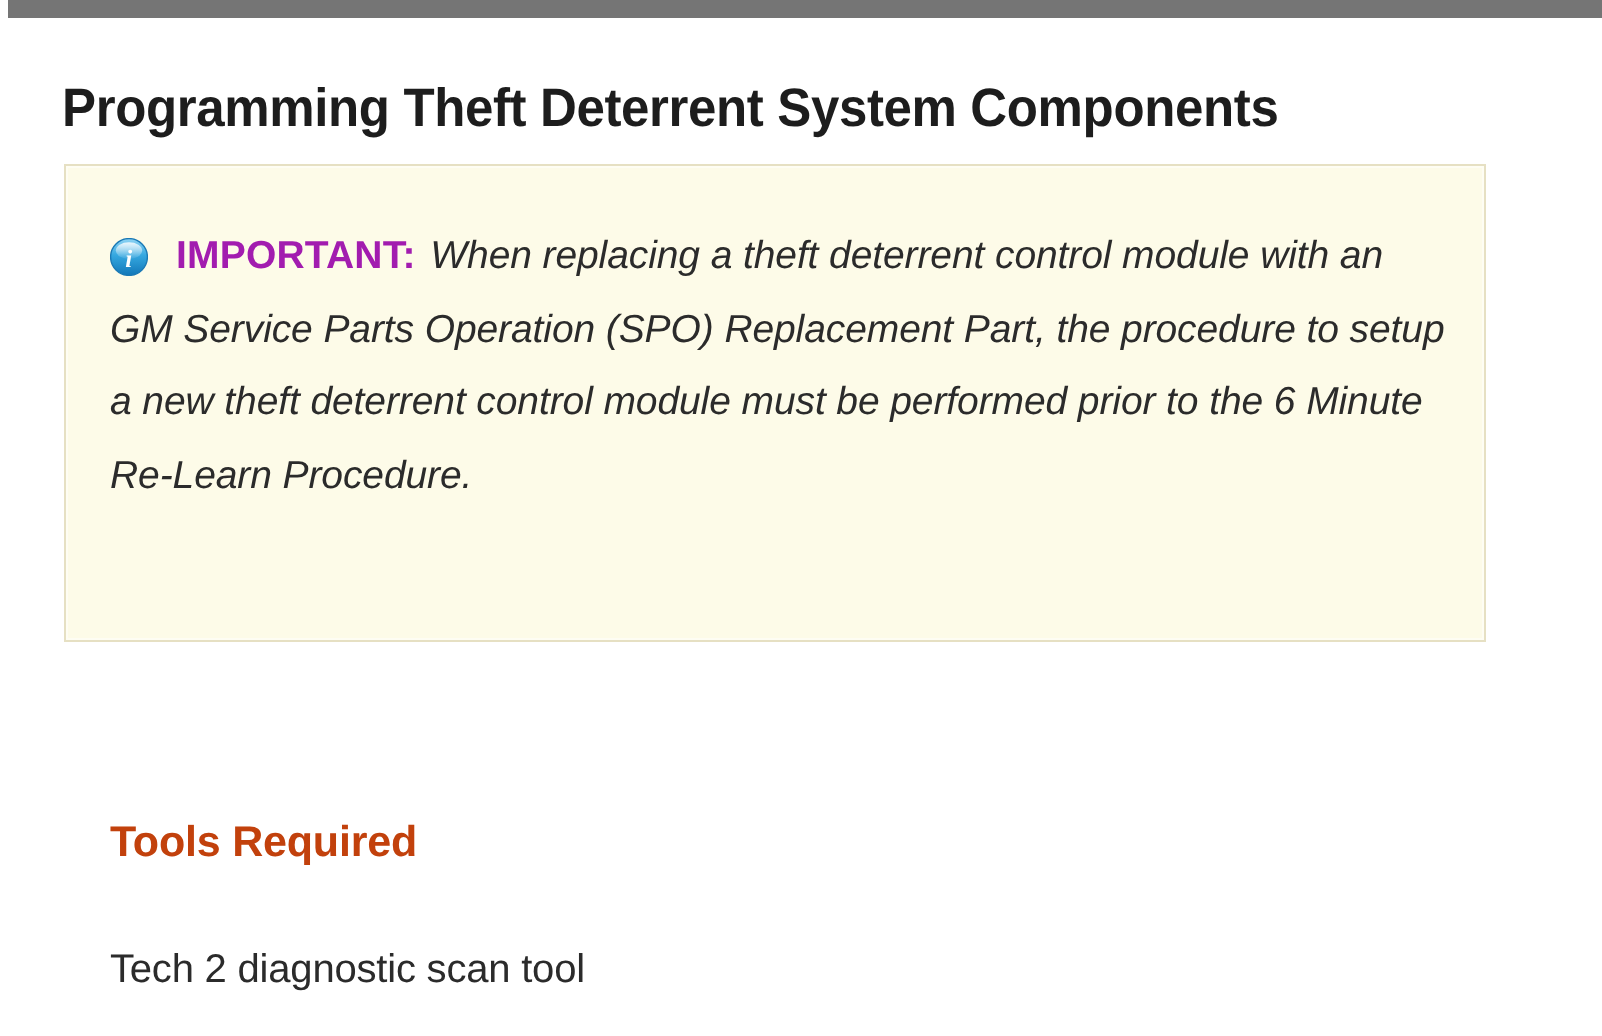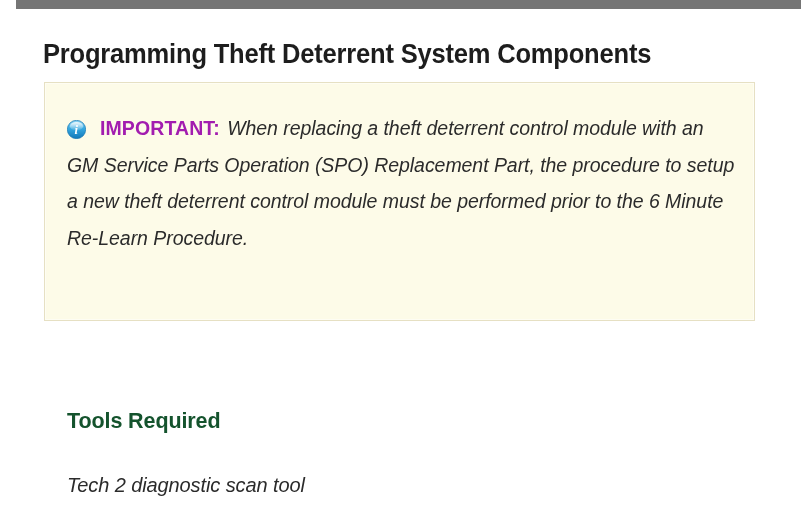--- a/index.html
+++ b/index.html
@@ -14,21 +14,20 @@
     overflow: hidden;
     font-family: "Liberation Sans", "DejaVu Sans", sans-serif;
     -webkit-font-smoothing: antialiased;
   }
 
   .page {
     position: relative;
     width: 784px;
     height: 518px;
     background: #ffffff;
-    margin-left: 12px;
   }
 
   
   .topbar {
     position: absolute;
     left: 4px;
     top: 0;
     width: 797px;
     height: 9px;
     background: #757575;
@@ -93,35 +92,34 @@
   }
 
   
   .tools-heading {
     position: absolute;
     left: 55px;
     top: 390px;
     font-size: 21.5px;
     line-height: 26px;
     font-weight: bold;
-    color: #14532d;
+    color: #c2410c;
     letter-spacing: -0.1px;
     white-space: nowrap;
   }
   .tools-text {
     position: absolute;
     left: 55px;
     top: 452px;
     font-size: 20px;
     line-height: 26px;
     font-weight: normal;
     color: #2b2b2b;
     letter-spacing: -0.1px;
     white-space: nowrap;
-    font-style: italic;
   }
 </style>
 </head>
 <body>
 
 <div class="page">
 
   <div class="topbar"></div>
 
   <h1 class="page-title">Programming Theft Deterrent System Components</h1>

